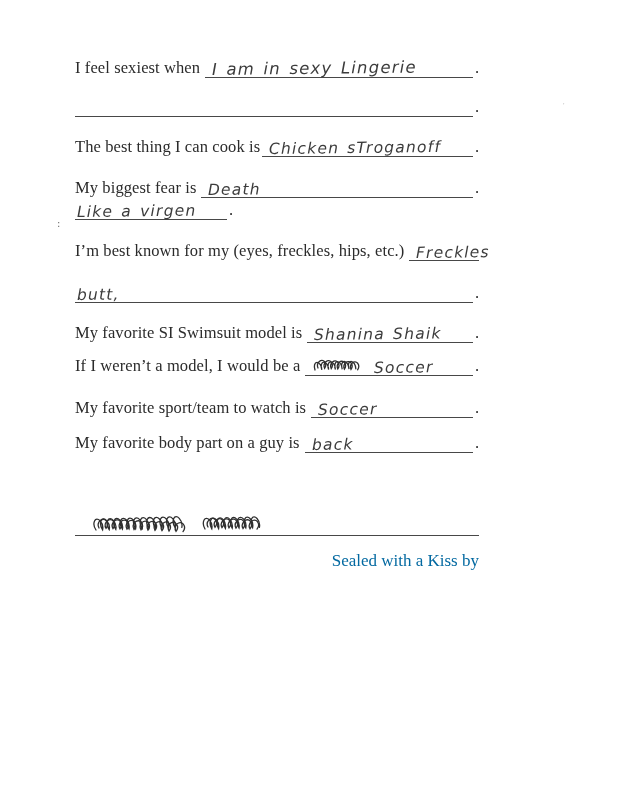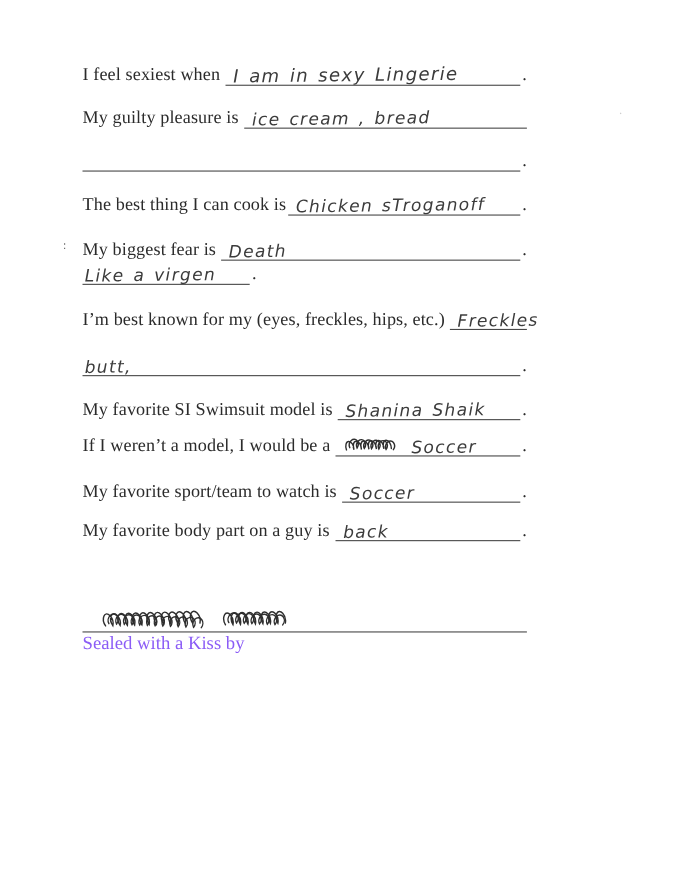--- a/index.html
+++ b/index.html
@@ -56,23 +56,24 @@
     font-size: 16.5px;
     color: #2b2b2b;
     line-height: 20px;
     margin-left: 2px;
     flex: 0 0 auto;
   }
   .scribble-svg { display: block; margin-bottom: -3px; flex: 0 0 auto; }
   .scribble-svg path { fill: none; stroke: #2f2f2f; stroke-width: 1.3; stroke-linecap: round; }
   .sig-row { height: 26px; }
   .footer {
-    text-align: left;
+    margin-top: 15px;
+    text-align: right;
     font-size: 17px;
-    color: #8b5cf6;
+    color: #0369a1;
   }
   .stray {
     position: absolute;
     font-family: "DejaVu Sans", sans-serif;
     color: #6a6a6a;
   }
   .stray.colon { left: 57px; top: 218px; font-size: 10px; letter-spacing: 0; }
   .stray.speck { left: 562px; top: 99px; font-size: 9px; color: #c9c9c9; transform: rotate(40deg); }
 </style>
 </head>
@@ -81,26 +82,20 @@
 <div class="page">
 
   <div class="qrow" style="margin-bottom:17px">
     <span class="plabel">I feel sexiest when</span>
     <span class="blank">
       <span class="hand big">I am in sexy Lingerie</span>
     </span>
     <span class="period">.</span>
   </div>
 
-  <div class="qrow" style="margin-bottom:17px">
-    <span class="plabel">My guilty pleasure is</span>
-    <span class="blank">
-      <span class="hand">ice cream , bread</span>
-    </span>
-  </div>
 
   <div class="qrow" style="margin-bottom:18px">
     <span class="blank nolead"></span>
     <span class="period">.</span>
   </div>
 
   <div class="qrow" style="margin-bottom:19px">
     <span class="plabel">The best thing I can cook is</span>
     <span class="blank" style="margin-left:2px">
       <span class="hand">Chicken sTroganoff</span>

